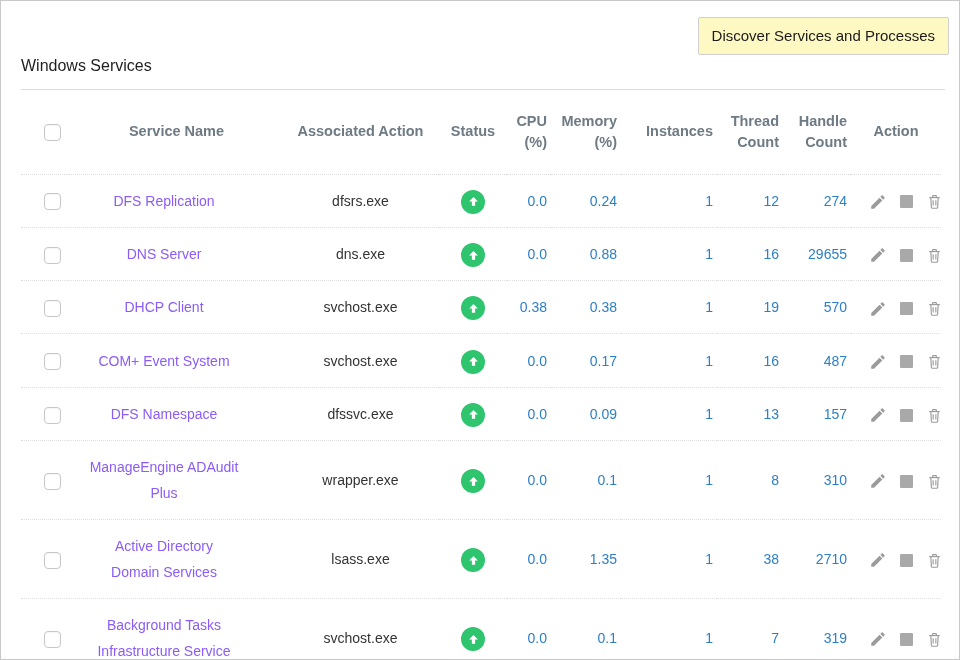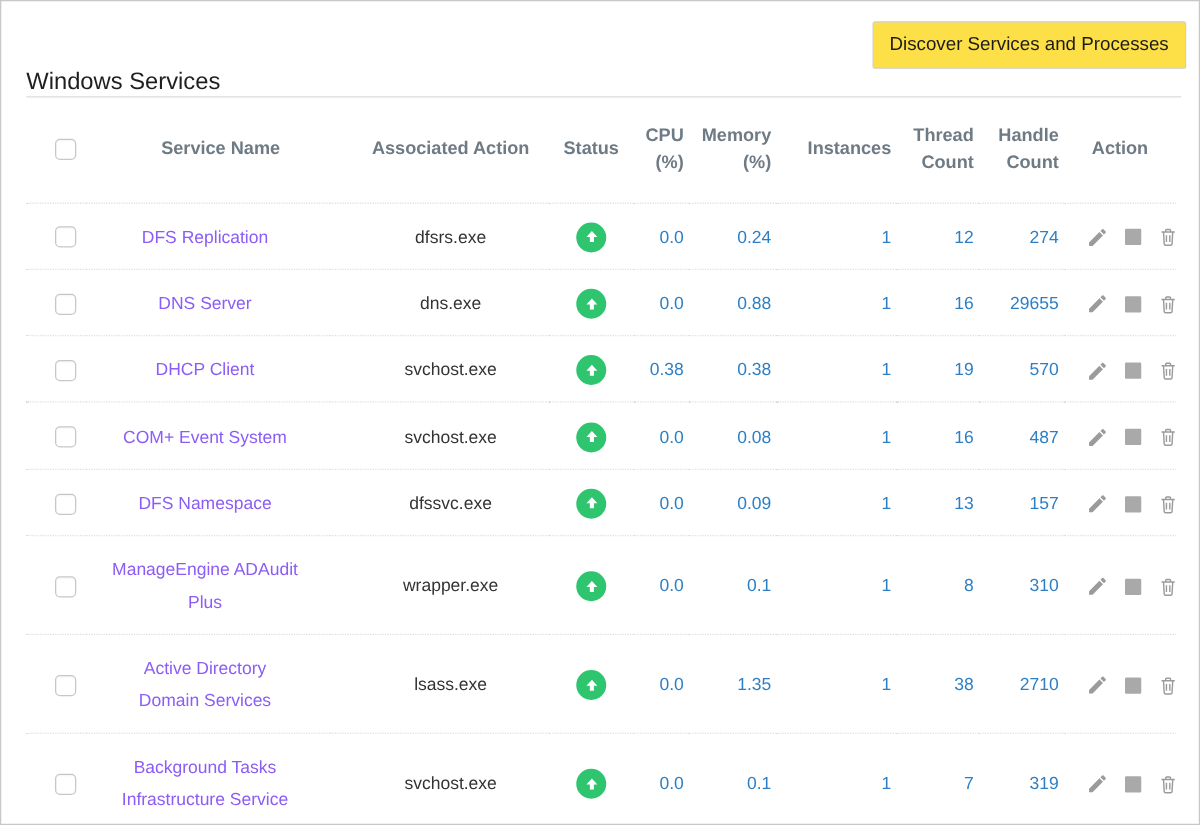--- a/index.html
+++ b/index.html
@@ -12,35 +12,35 @@
   .frame {
     position: relative;
     width: 960px; height: 660px;
     border: 1px solid #c8c8c8;
     background: #fff;
     overflow: hidden;
   }
   .discover-btn {
     position: absolute;
     top: 16px; right: 10px;
-    background: #fde047;
+    background: #fef9c3;
     border: 1px solid #cfcfcf;
     border-radius: 2px;
     padding: 8px 13px;
     font-family: "Liberation Sans", sans-serif;
     font-size: 15px;
     line-height: 20px;
     color: #1b1b1b;
     cursor: pointer;
   }
   .page-title {
     margin: 54px 14px 0 20px;
-    padding-bottom: 0;
+    padding-bottom: 12px;
     border-bottom: 1px solid #dcdcdc;
-    font-size: 19px;
+    font-size: 16px;
     line-height: 22px;
     font-weight: 400;
     color: #1f1f1f;
   }
   table.services {
     margin: 0 18px 0 20px;
     width: 920px;
     table-layout: fixed;
     border-collapse: collapse;
   }
@@ -284,21 +284,21 @@
     </td>
     <td class="al proc-c">svchost.exe</td>
     <td class="ac">
       <span class="status-badge">
         <svg width="15" height="15" viewBox="0 0 24 24">
           <path d="M12 4.6 L19 12 H14.6 V18.6 H9.4 V12 H5 Z" fill="#ffffff"></path>
         </svg>
       </span>
     </td>
     <td class="ar num">0.0</td>
-    <td class="ar num">0.08</td>
+    <td class="ar num">0.17</td>
     <td class="ar num">1</td>
     <td class="ar num">16</td>
     <td class="ar num">487</td>
     <td class="actions">
       <span class="act">
         <svg width="18" height="18" viewBox="0 0 24 24" fill="#9b9b9b">
           <path d="M3 17.25 V21 h3.75 L17.8 9.94 l-3.75-3.75 L3 17.25 z M20.71 7.04 c.39-.39.39-1.02 0-1.41 l-2.34-2.34 c-.39-.39-1.02-.39-1.41 0 l-1.83 1.83 3.75 3.75 1.83-1.83 z"></path>
         </svg>
       </span>
       <span class="act stop-sq"></span>

